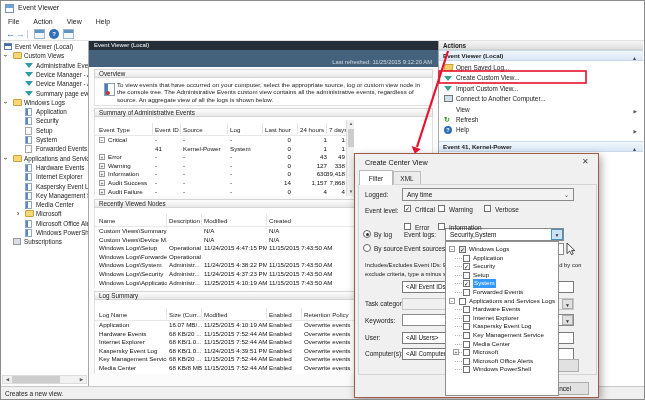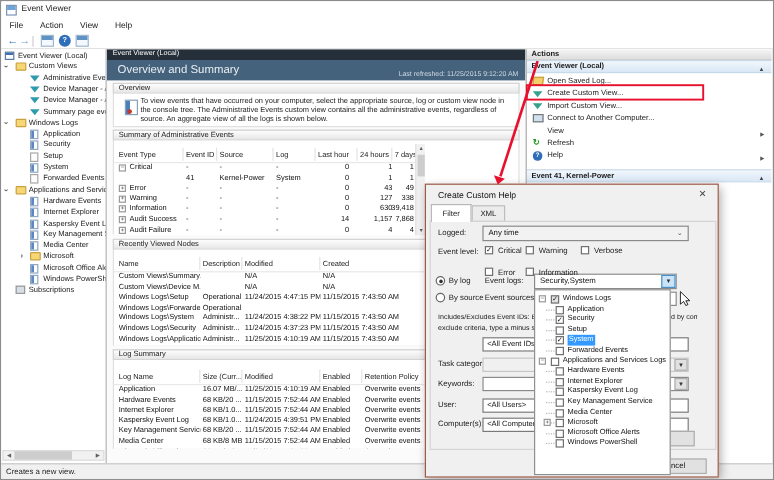--- a/index.html
+++ b/index.html
@@ -221,21 +221,20 @@
     <div class="abs" id="hscroll">
       <span class="sc-btn" style="left:0">◀</span>
       <div id="hthumb"></div>
       <span class="sc-btn" style="right:0">▶</span>
     </div>
   </div>
 
   <div class="abs" id="mainpane">
     <div class="abs" id="bar1">Event Viewer (Local)</div>
     <div class="abs" id="bar2">
-      <div class="abs" id="page-title">Overview and Summary</div>
       <div id="last-refreshed" class="nowrap">Last refreshed: 11/25/2015 9:12:20 AM</div>
     </div>
 
     <div class="section" style="top:28px;height:37px">
       <div class="secbar" style="top:-1px;left:-1px">Overview</div>
       <div class="abs" id="ov-icon"></div>
       <div class="abs" id="ov-dot"></div>
       <div class="abs" id="ov-text">To view events that have occurred on your computer, select the appropriate source, log or custom view node in the console tree. The Administrative Events custom view contains all the administrative events, regardless of source. An aggregate view of all the logs is shown below.</div>
     </div>
 
@@ -494,21 +493,21 @@
       </div>
     <div class="act-sec" style="top:100px">
       <span>Event 41, Kernel-Power</span>
       <span class="act-up">▲</span>
     </div>
   </div>
 
   <div class="abs" id="statusbar">Creates a new view.</div>
 
   <div class="abs" id="dialog">
-    <div class="abs" id="dlg-title">Create Custom Help</div>
+    <div class="abs" id="dlg-title">Create Center View</div>
     <div class="abs" id="dlg-close">✕</div>
     <div class="tab" id="tab-filter">Filter</div>
     <div class="tab" id="tab-xml">XML</div>
     <div class="abs" id="tabpage"></div>
 
     <div class="dlbl" style="left:10px;top:37px">Logged:</div>
     <div class="dcombo" style="left:47px;top:34px;width:172px">
       <span>Any time</span>
       <span class="chev">⌄</span>
     </div>

